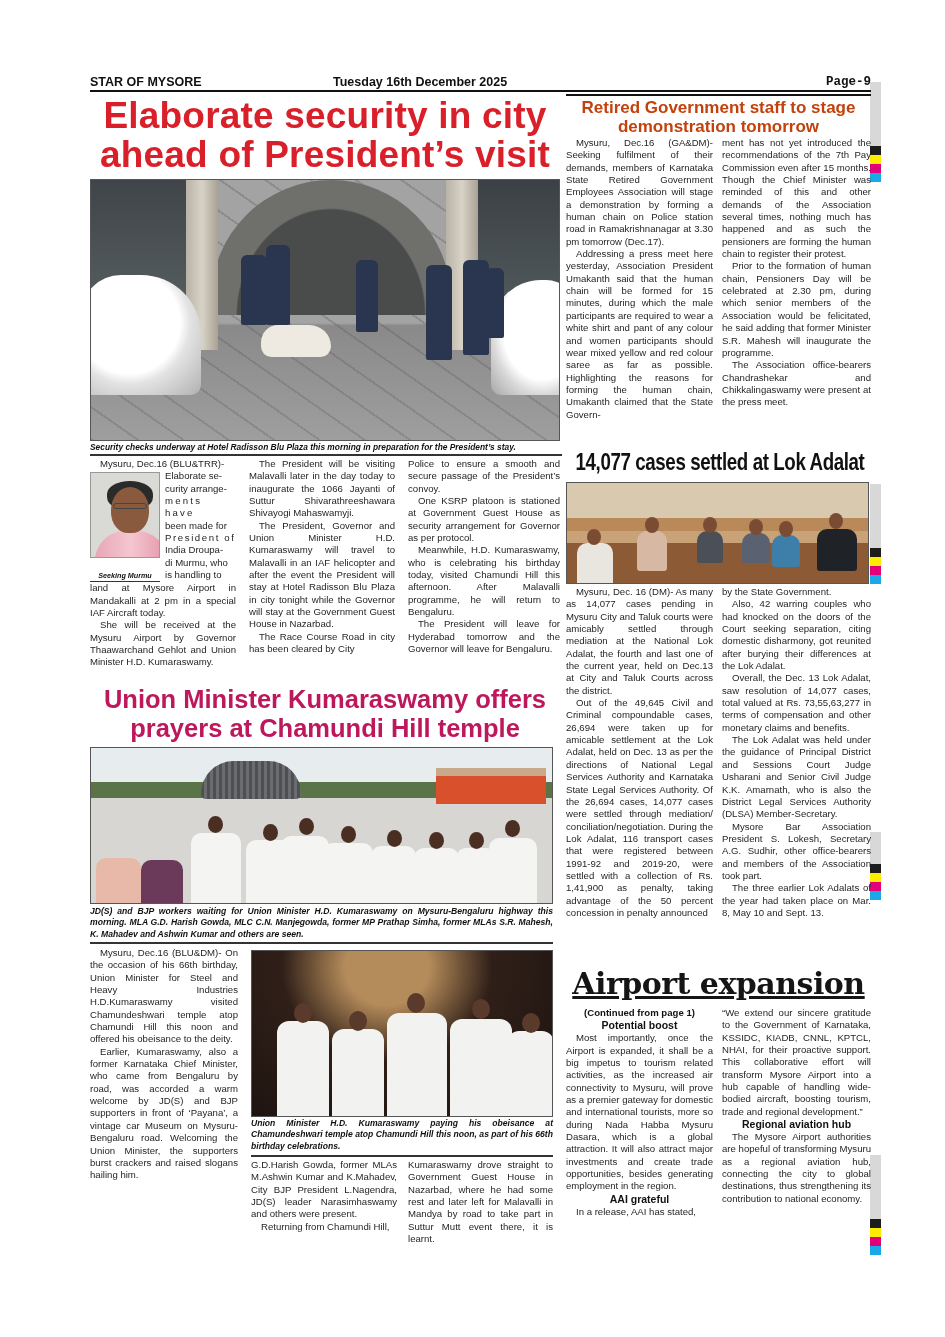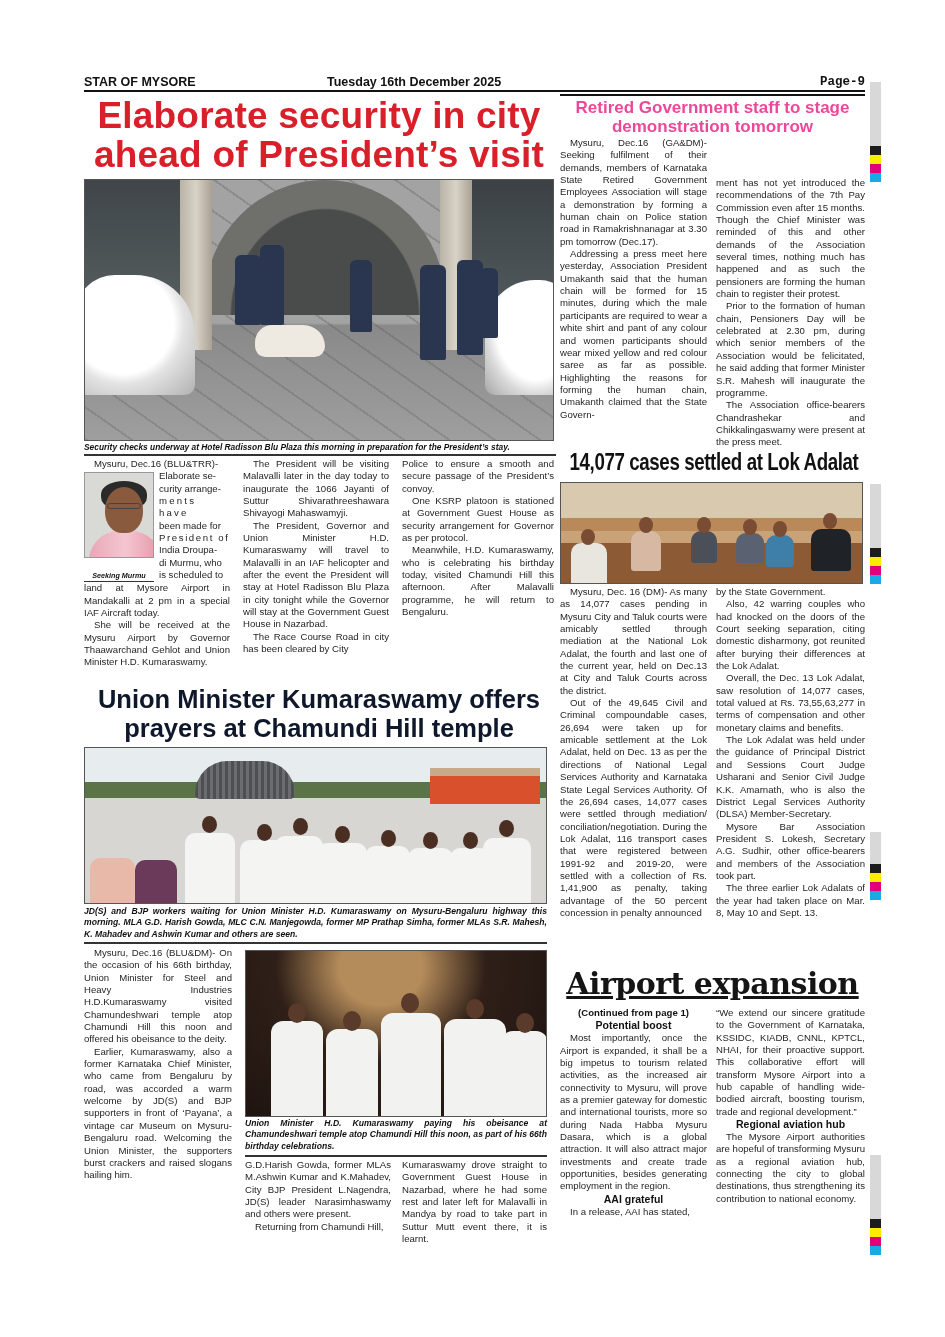--- a/index.html
+++ b/index.html
@@ -1,41 +1,41 @@
 <!DOCTYPE html>
 <html><head>
 <meta charset="utf-8">
 <style>
   * { box-sizing: border-box; margin: 0; padding: 0; }
   html, body { width: 945px; height: 1337px; background: #ffffff; overflow: hidden; }
   body { position: relative; font-family: "Liberation Sans", sans-serif; color: #1a1a1a; }
 
-  .page { position: absolute; left: 84px; top: 74px; width: 781px; height: 1190px; }
+  .page { position: absolute; left: 90px; top: 74px; width: 781px; height: 1190px; }
 
   
   .masthead { position: absolute; left: 0; top: 0; width: 781px; height: 18px; border-bottom: 2px solid #111; }
   .masthead span { position: absolute; top: 1px; font-size: 12.5px; font-weight: bold; color: #111; }
   .mh-paper { left: 0; }
   .mh-date { left: 243px; }
   .mh-page { right: 0; font-family: Liberation Mono, monospace; }
 
   
   .abs { position: absolute; }
   .body-text { font-size: 9.6px; line-height: 12.35px; text-align: justify; color: #1f1f1f; }
   .body-text p { text-indent: 10px; }
   .body-text p.noindent { text-indent: 0; }
   .caption { font-size: 8.6px; line-height: 11.3px; font-style: italic; font-weight: bold; color: #111; }
   .rule { position: absolute; height: 1.5px; background: #333; }
   .photo { position: absolute; border: 1px solid #555; overflow: hidden; }
 
   
   .hl-red { color: #d9202a; font-weight: bold; font-size: 37px; line-height: 39px; text-align: center; letter-spacing: 0.2px; }
-  .hl-black { color: #ec4899; font-weight: bold; font-size: 17px; line-height: 19px; text-align: center; }
+  .hl-black { color: #c2410c; font-weight: bold; font-size: 17px; line-height: 19px; text-align: center; }
   .hl-condensed { color: #111; font-weight: bold; font-size: 24px; line-height: 26px; text-align: center; transform: scaleX(0.78); transform-origin: center; letter-spacing: -0.5px; }
-  .hl-union { color: #0f172a; font-weight: bold; font-size: 25.5px; line-height: 29px; text-align: center; }
+  .hl-union { color: #be185d; font-weight: bold; font-size: 25.5px; line-height: 29px; text-align: center; }
   .hl-serif { font-family: "DejaVu Serif", serif; font-weight: bold; color: #151515; font-size: 30px; line-height: 34px; text-align: center; letter-spacing: -0.5px; }
 
   .subhead { font-weight: bold; font-size: 10.5px; text-align: center; line-height: 13px; color: #111; }
   .subhead-small { font-weight: bold; font-size: 9.6px; text-align: center; line-height: 12.3px; color: #111; }
 
   
   .cbar { position: absolute; left: 870px; width: 11px; }
   .cbar .g { background: #d8d8d8; }
   .cbar .k { background: #1c1c1c; height: 9px; }
   .cbar .y { background: #ffeb00; height: 9px; }
@@ -160,48 +160,49 @@
         <div class="glasses"></div>
     </div>
     <div>Elaborate se-</div>
     <div>curity arrange-</div>
     <div style="letter-spacing:2.2px;">ments have</div>
     <div>been made for</div>
     <div style="letter-spacing:1.6px;">President of</div>
     <div>India Droupa-</div>
     <div>di Murmu, who</div>
     <div style="clear:none;">
-      <span class="caption" style="display:inline-block; width:70px; margin-right:5px; font-size:7.2px; border-bottom:1px solid #333; text-align:center;">Seeking Murmu</span><span>is scheduled to</span>
+      <span class="caption" style="display:inline-block; width:70px; margin-right:5px; font-size:7.2px; border-bottom:1px solid #333; text-align:center;">Seeking Murmu</span><span>is handling to</span>
     </div>
     <p class="noindent">land at Mysore Airport in Mandakalli at 2 pm in a special IAF Aircraft today.</p>
     <p>She will be received at the Mysuru Airport by Governor Thaawarchand Gehlot and Union Minister H.D. Kumaraswamy.</p>
   </div>
 
   <div class="abs body-text" style="left:159px; top:384px; width:146px;">
     <p>The President will be visiting Malavalli later in the day today to inaugurate the 1066 Jayanti of Suttur Shivarathreeshawara Shivayogi Mahaswamyji.</p>
     <p>The President, Governor and Union Minister H.D. Kumaraswamy will travel to Malavalli in an IAF helicopter and after the event the President will stay at Hotel Radisson Blu Plaza in city tonight while the Governor will stay at the Government Guest House in Nazarbad.</p>
     <p>The Race Course Road in city has been cleared by City</p>
   </div>
 
   <div class="abs body-text" style="left:318px; top:384px; width:152px;">
     <p class="noindent">Police to ensure a smooth and secure passage of the President’s convoy.</p>
     <p>One KSRP platoon is stationed at Government Guest House as security arrangement for Governor as per protocol.</p>
     <p>Meanwhile, H.D. Kumaraswamy, who is celebrating his birthday today, visited Chamundi Hill this afternoon. After Malavalli programme, he will return to Bengaluru.</p>
+    <p>The President will leave for Hyderabad tomorrow and the Governor will leave for Bengaluru.</p>
   </div>
 
   <div class="rule" style="left:476px; top:20px; width:305px; height:2px; background:#111;"></div>
   <div class="abs hl-black" style="left:476px; top:24px; width:305px;">
     <div>Retired Government staff to stage</div>
     <div>demonstration tomorrow</div>
   </div>
   <div class="abs body-text" style="left:476px; top:63px; width:147px;">
     <p>Mysuru, Dec.16 (GA&amp;DM)- Seeking fulfilment of their demands, members of Karnataka State Retired Government Employees Association will stage a demonstration by forming a human chain on Police station road in Ramakrishnanagar at 3.30 pm tomorrow (Dec.17).</p>
     <p>Addressing a press meet here yesterday, Association President Umakanth said that the human chain will be formed for 15 minutes, during which the male participants are required to wear a white shirt and pant of any colour and women participants should wear mixed yellow and red colour saree as far as possible. Highlighting the reasons for forming the human chain, Umakanth claimed that the State Govern-</p>
   </div>
-  <div class="abs body-text" style="left:632px; top:63px; width:149px;margin-top:40px;">
+  <div class="abs body-text" style="left:632px; top:63px; width:149px;">
     <p class="noindent">ment has not yet introduced the recommendations of the 7th Pay Commission even after 15 months. Though the Chief Minister was reminded of this and other demands of the Association several times, nothing much has happened and as such the pensioners are forming the human chain to register their protest.</p>
     <p>Prior to the formation of human chain, Pensioners Day will be celebrated at 2.30 pm, during which senior members of the Association would be felicitated, he said adding that former Minister S.R. Mahesh will inaugurate the programme.</p>
     <p>The Association office-bearers Chandrashekar and Chikkalingaswamy were present at the press meet.</p>
   </div>
 
   <div class="abs hl-condensed" style="left:420px; top:375px; width:420px;">14,077 cases settled at Lok Adalat</div>
   <div class="photo scene-court" style="left:476px; top:408px; width:303px; height:102px;">
     <div class="person" style="left:10px; top:60px; width:36px; height:42px; background:#e9e6e0;"></div>
     <div class="head" style="left:20px; top:46px;"></div>
     <div class="person" style="left:70px; top:48px; width:30px; height:40px; background:#d7b8a2;"></div>

